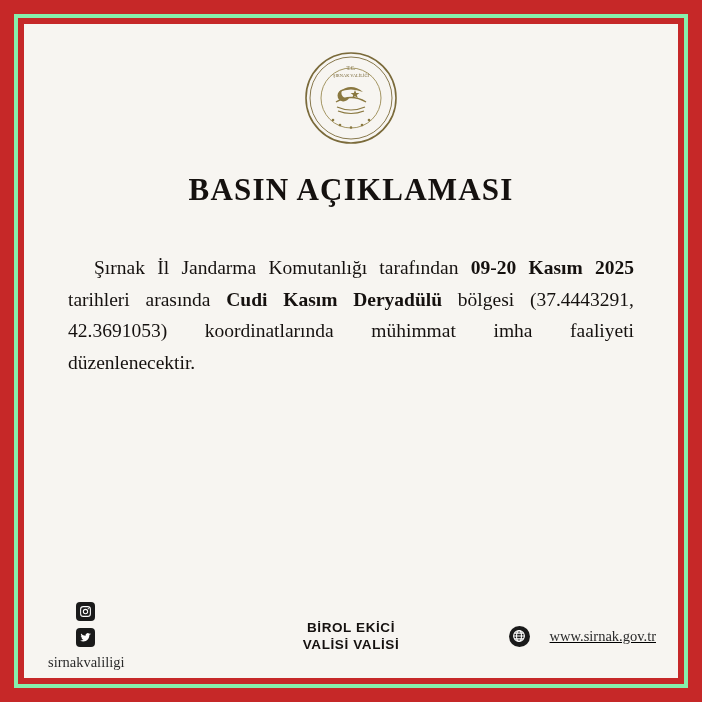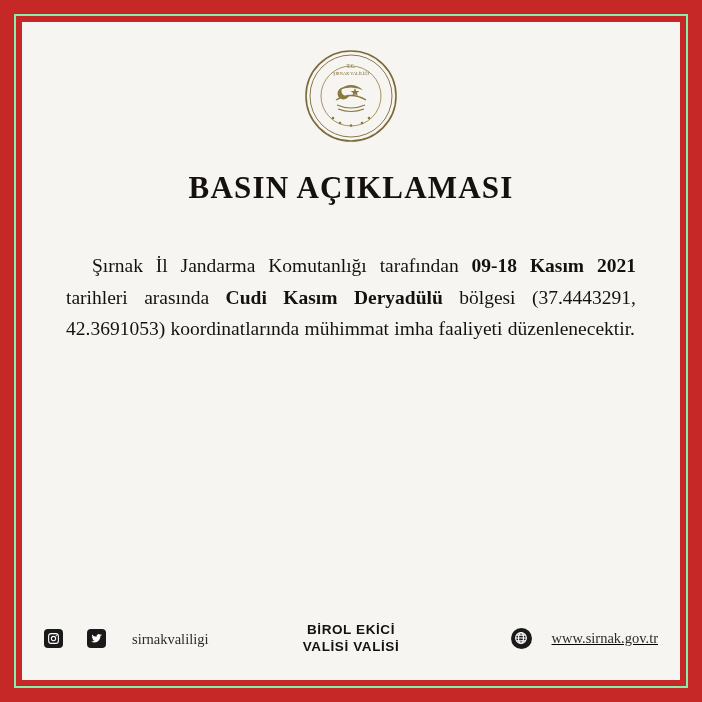--- a/index.html
+++ b/index.html
@@ -19,21 +19,21 @@
     height: 702px;
     box-sizing: border-box;
     background: #c62828;
     padding: 14px;
   }
   .inner-border {
     position: relative;
     width: 100%;
     height: 100%;
     box-sizing: border-box;
-    border: 2px solid #86efac;
+    border: 4px solid #86efac;
     background: #c62828;
     padding: 6px;
   }
   .sheet {
     position: relative;
     width: 100%;
     height: 100%;
     box-sizing: border-box;
     background: #f7f5f1;
     display: flex;
@@ -89,22 +89,23 @@
     bottom: 14px;
     height: 56px;
     padding: 0 22px;
     box-sizing: border-box;
     display: flex;
     align-items: center;
     justify-content: space-between;
   }
   .footer-left {
     display: flex;
-    align-items: flex-end;
-    gap: 24px;
+    align-items: center;
+    gap: 7px;
+    flex-direction: column;
   }
   .social-ico {
     width: 19px;
     height: 19px;
     border-radius: 4px;
     background: #1a1a1a;
     display: inline-flex;
     align-items: center;
     justify-content: center;
   }
@@ -183,21 +184,21 @@
             <circle cx="48" cy="77.5" r="1.3"></circle>
             <circle cx="59" cy="75" r="1.3"></circle>
             <circle cx="66" cy="70" r="1.3"></circle>
           </g>
         </svg>
       </div>
 
       <div class="title">BASIN AÇIKLAMASI</div>
 
       <div class="body-wrap">
-        <p class="para">Şırnak İl Jandarma Komutanlığı tarafından <b>09-18 Kasım 2021</b> tarihleri arasında <b>Cudi Kasım Deryadülü</b> bölgesi (37.4443291, 42.3691053) koordinatlarında mühimmat imha faaliyeti düzenlenecektir.</p>
+        <p class="para">Şırnak İl Jandarma Komutanlığı tarafından <b>09-20 Kasım 2025</b> tarihleri arasında <b>Cudi Kasım Deryadülü</b> bölgesi (37.4443291, 42.3691053) koordinatlarında mühimmat imha faaliyeti düzenlenecektir.</p>
       </div>
 
       <div class="footer">
 
         <div class="footer-left">
           <span class="social-ico">
             <svg width="13" height="13" viewBox="0 0 24 24" fill="none" stroke="#ffffff" stroke-width="2">
               <rect x="3" y="3" width="18" height="18" rx="5"></rect>
               <circle cx="12" cy="12" r="4"></circle>
               <circle cx="17.2" cy="6.8" r="1.2" fill="#ffffff" stroke="none"></circle>

